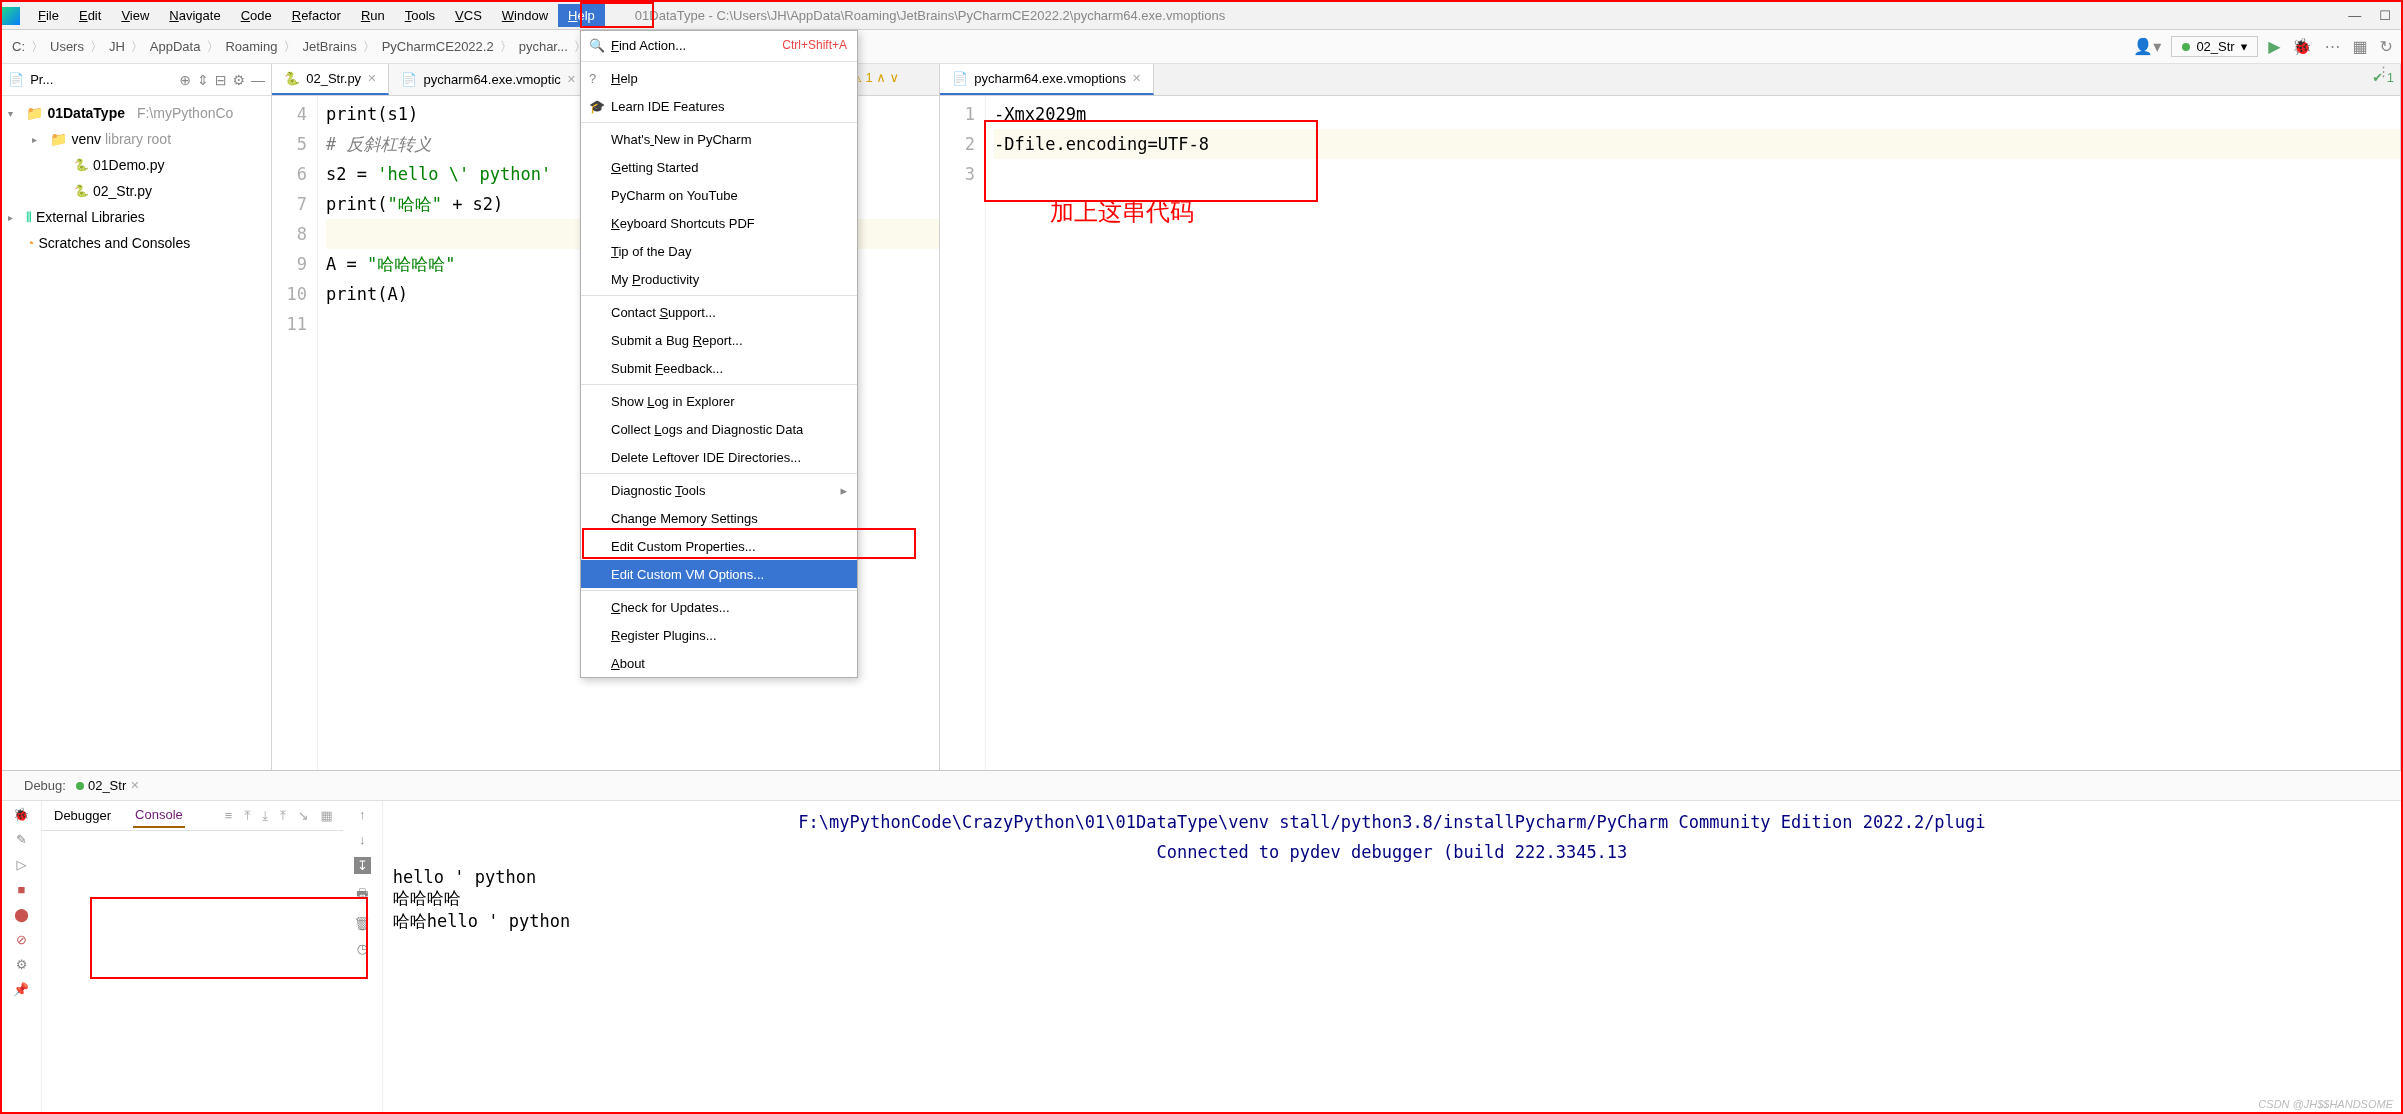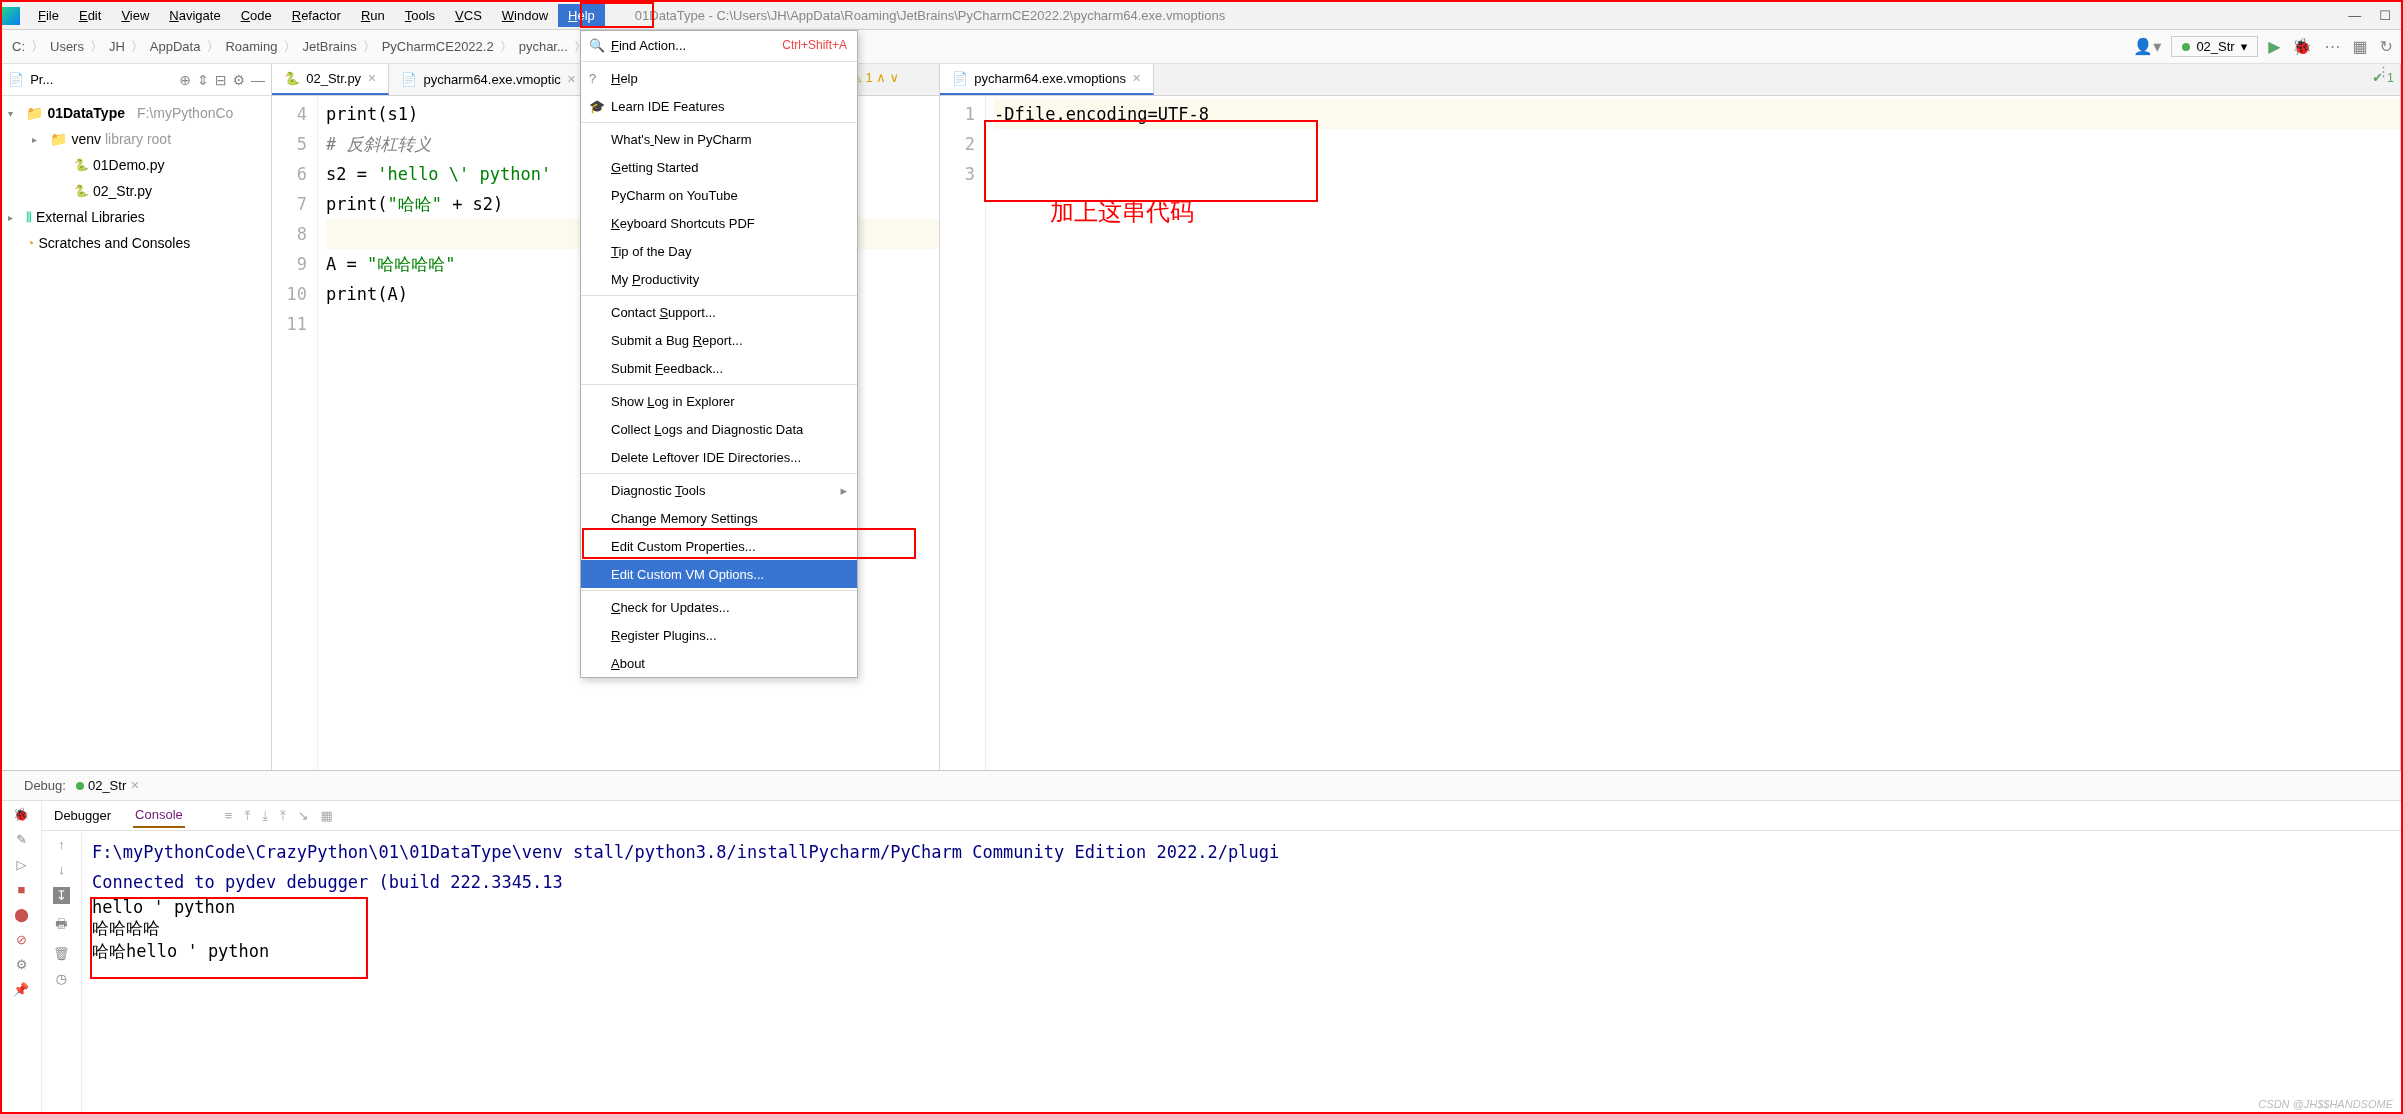--- a/index.html
+++ b/index.html
@@ -86,21 +86,21 @@
 .dbg-cfg { display: flex; align-items: center; gap: 4px; }
 .dbg-close { color: #aaa; font-size: 11px; }
 .dbg-inner-tabs { display: flex; align-items: center; height: 30px; padding: 0 10px; gap: 20px; border-bottom: 1px solid #e0e0e0; }
 .dbg-inner-tab { padding: 4px 2px; cursor: pointer; }
 .dbg-inner-tab.active { color: #701a75; border-bottom: 2px solid #a16207; }
 .dbg-tb-icons { display: flex; gap: 12px; color: #aaa; margin-left: 20px; }
 .dbg-body { flex: 1; display: flex; min-height: 0; }
 .dbg-side { width: 40px; display: flex; flex-direction: column; align-items: center; gap: 10px; padding-top: 6px; color: #888; border-right: 1px solid #eee; }
 .dbg-side2 { width: 40px; display: flex; flex-direction: column; align-items: center; gap: 10px; padding-top: 6px; color: #888; border-right: 1px solid #eee; }
 .dbg-console { flex: 1; font-family: Consolas, monospace; font-size: 17px; padding: 6px 10px; position: relative; overflow: hidden; }
-.dbg-line { height: 30px; line-height: 30px; color: #000080; }
+.dbg-line { height: 30px; line-height: 30px; color: #000080; text-align: center; }
 .dbg-plain { color: #000; }
 .con-redbox { position: absolute; left: 84px; top: 507px; width: 278px; height: 82px; border: 2px solid red; pointer-events: none; z-index: 3; }
 
 .watermark { position: absolute; right: 8px; bottom: 2px; color: #bbb; font-size: 11px; font-style: italic; margin-top: 12px; }
 </style>
 </head>
 <body>
 
 <div class="app">
 
@@ -250,21 +250,21 @@
               <span class="tab-close">✕</span>
             </div>
             <span class="tab-more">⋮</span>
           </div>
           <div class="code-body" style="position:relative">
             <div class="gutter" id="gutterB">
                 <div class="line">1</div>
                 <div class="line">2</div>
                 <div class="line">3</div>
               </div>
-            <div class="code" id="codeB"><div class="line hl">-Dfile.encoding=UTF-8</div><div class="line "></div></div>
+            <div class="code" id="codeB"><div class="line ">-Xmx2029m</div><div class="line hl">-Dfile.encoding=UTF-8</div><div class="line "></div></div>
             <div class="codebox-red"></div>
             <div class="ann-red">加上这串代码</div>
           </div>
           <div class="ok-badge">✔ <span>1</span></div>
         </div>
       </div>
     </div>
   </div>
 
   <div class="debug-panel" style="position:relative">
@@ -280,21 +280,21 @@
       <div class="dbg-side">
         <span style="color:#59a869">🐞</span>
         <span>✎</span>
         <span>▷</span>
         <span style="color:#c75450">■</span>
         <span style="color:#c75450">⬤</span>
         <span style="color:#c75450">⊘</span>
         <span>⚙</span>
         <span>📌</span>
       </div>
-      <div style="flex:1;display:flex;flex-direction:column;min-width:0">
+      <div style="flex:1;display:flex;flex-direction:row;min-width:0">
         <div class="dbg-inner-tabs">
           <span class="dbg-inner-tab">Debugger</span>
           <span class="dbg-inner-tab active">Console</span>
           <div class="dbg-tb-icons">
             <span>≡</span>
             <span>⤒</span>
             <span>⤓</span>
             <span>⤒</span>
             <span>↘</span>
             <span>▦</span>

